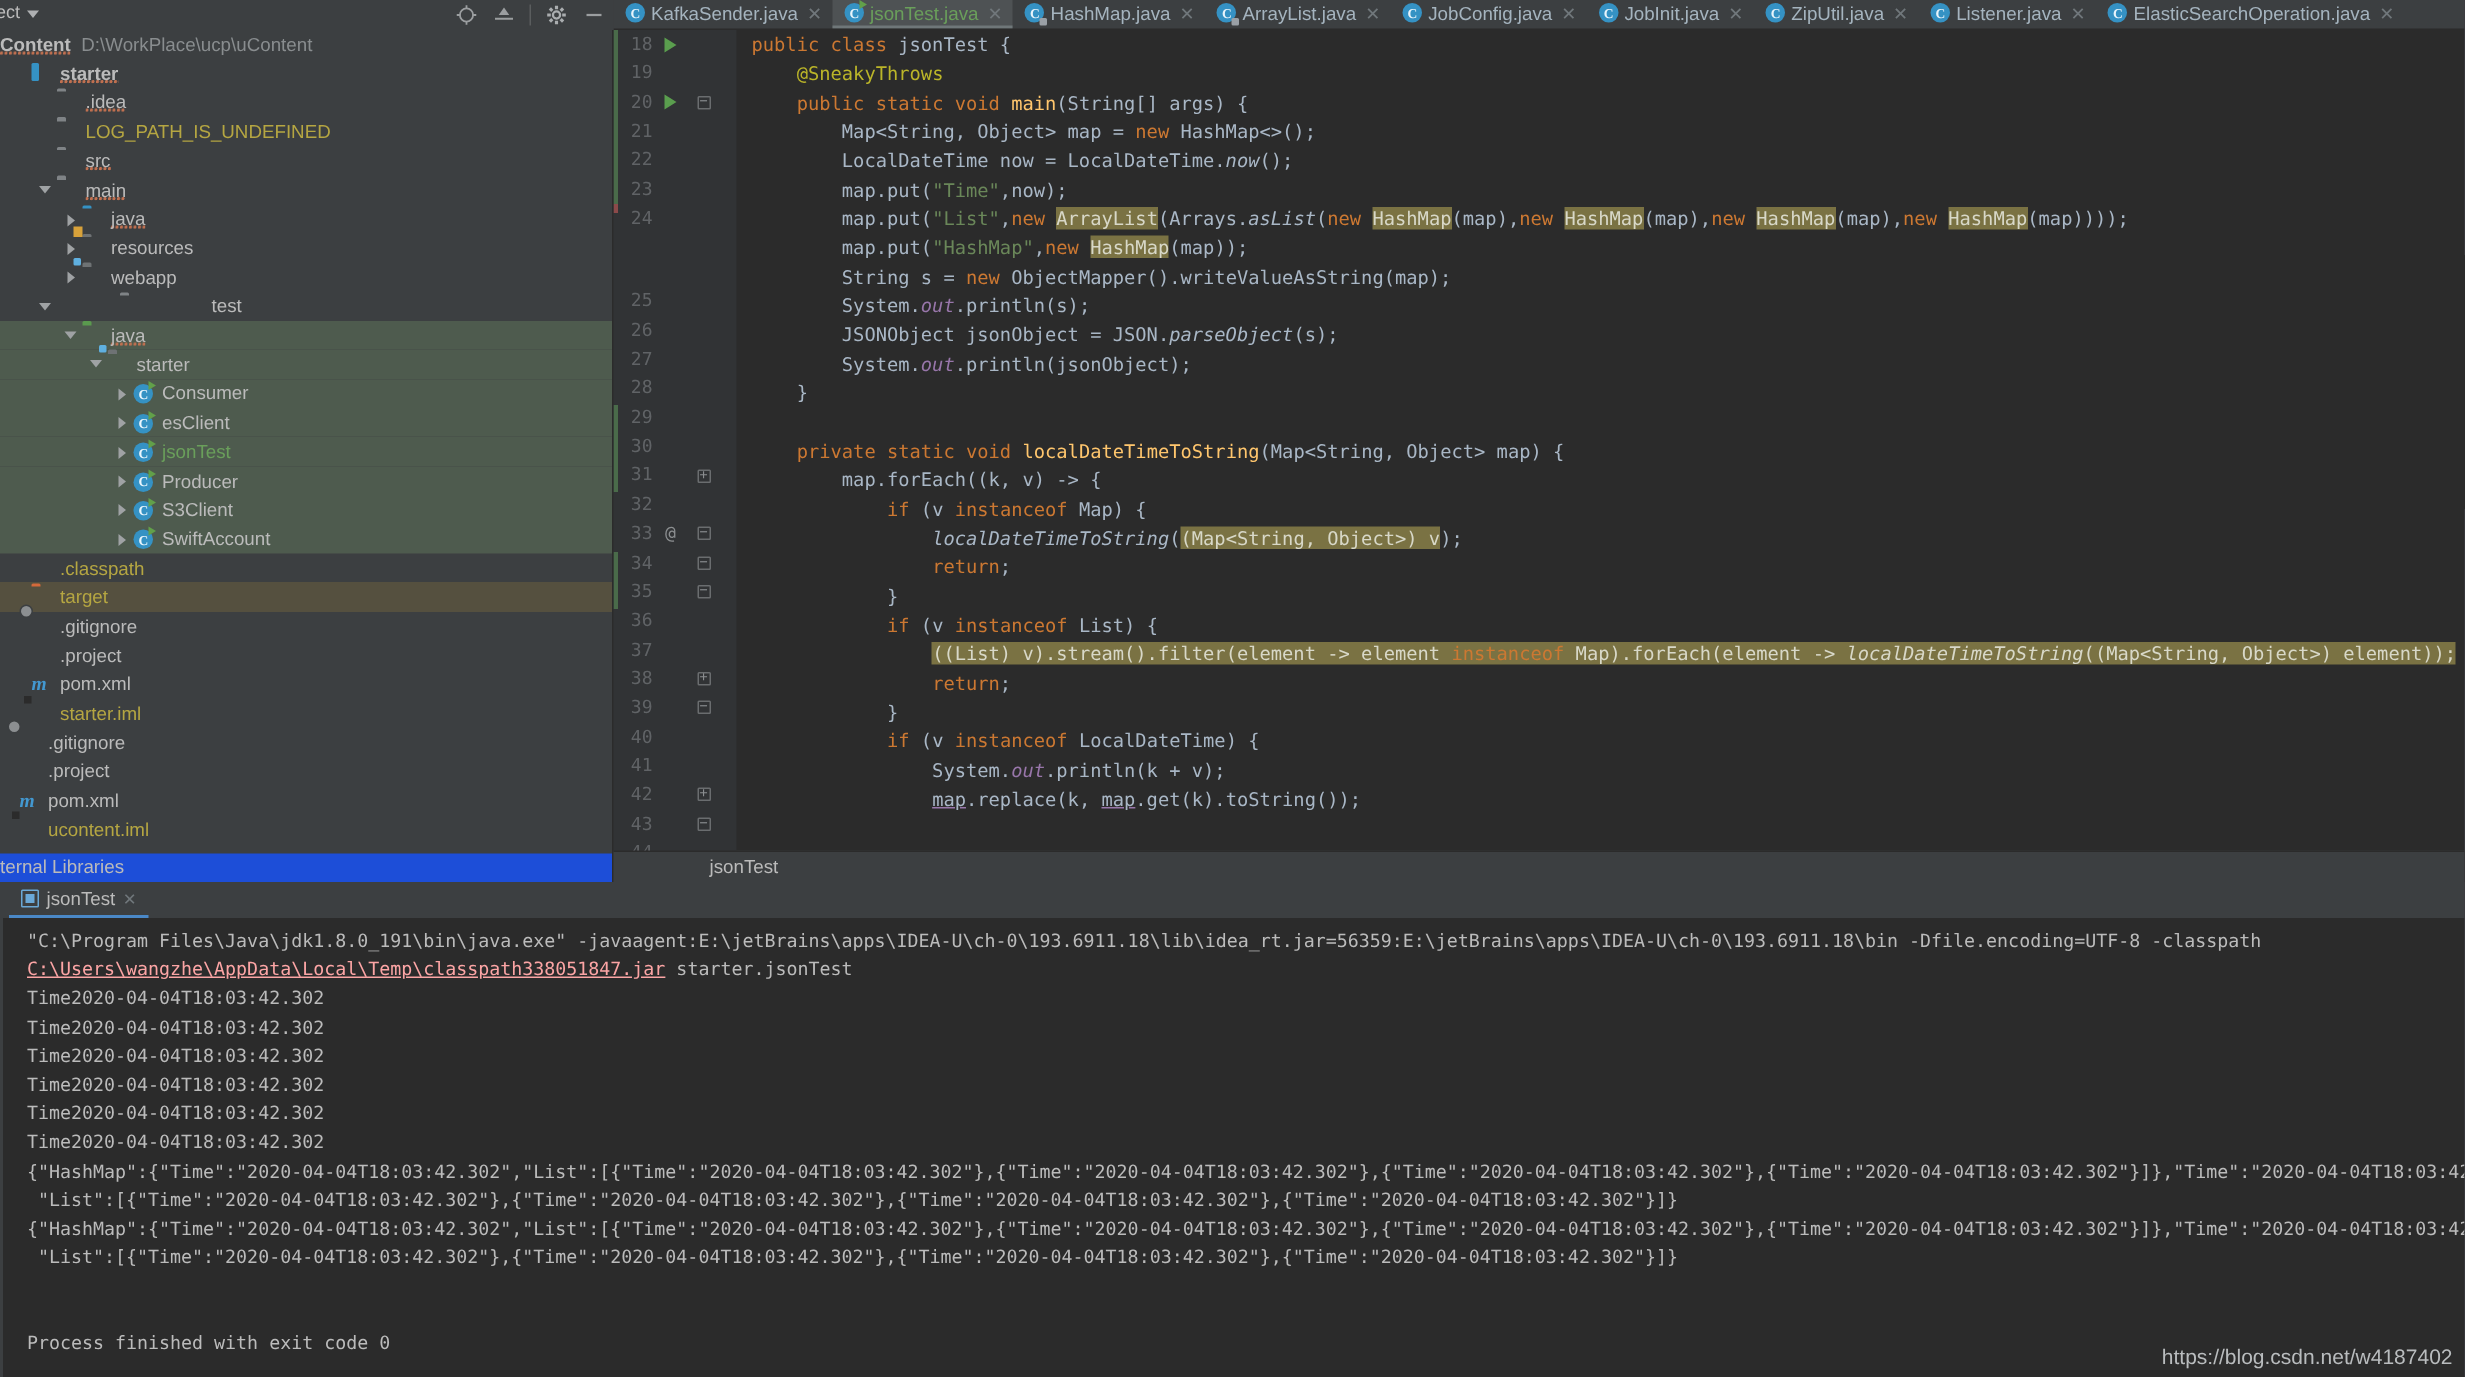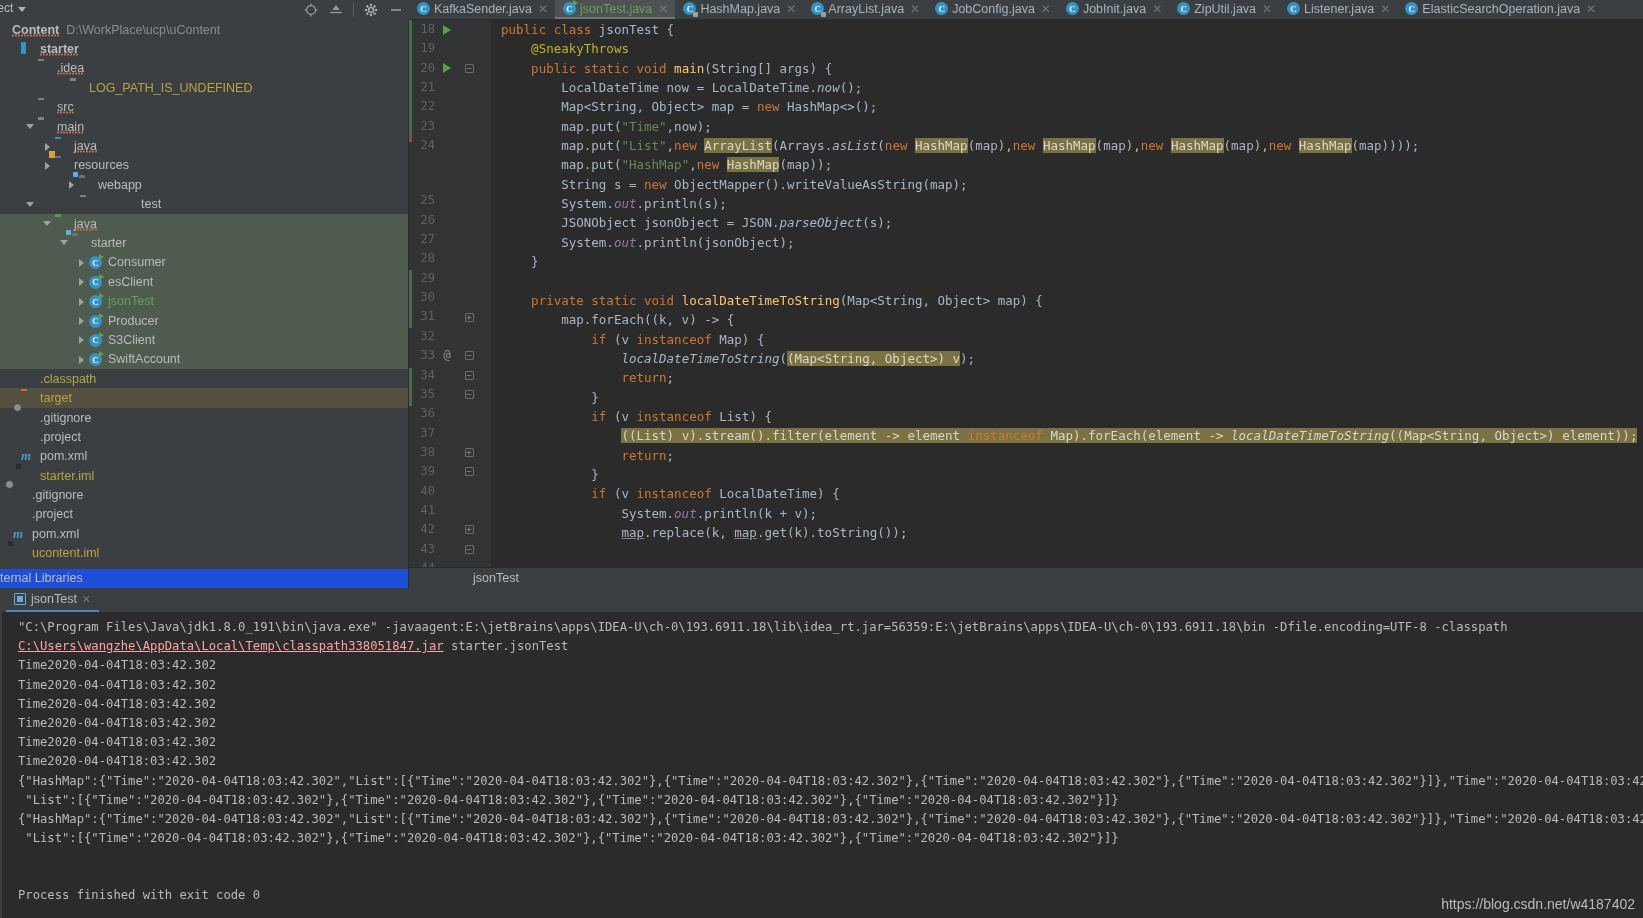--- a/index.html
+++ b/index.html
@@ -325,35 +325,35 @@
           <span class="tab-label">ElasticSearchOperation.java</span>
           <span class="tab-x">✕</span>
         </div>
       </div>
   </div>
 
   <div class="body-row">
 
     <div class="tree-pane">
       <div class="trow" style="padding-left:0px;">
-        <span class="tlabel bold squig" style="margin-left:12px;">Content</span>
+        <span class="tlabel bold squig" style="margin-left:0px;">Content</span>
         <span class="hdr-path">D:\WorkPlace\ucp\uContent</span>
       </div>
       <div class="tree-scroll" id="tree-rows">
           <div class="trow" style="padding-left: 8px;">
             <span class="twist none"></span>
             <span class="ticon"><span style="display:inline-block;width:5px;height:12px;background:#3592c4;border-radius:1px;"></span></span>
             <span class="tlabel bold squig">starter</span>
           </div>
           <div class="trow" style="padding-left: 25px;">
             <span class="twist none"></span>
             <span class="ticon"><span class="folder"></span></span>
             <span class="tlabel squig">.idea</span>
           </div>
-          <div class="trow" style="padding-left: 25px; margin-left: 32px;">
+          <div class="trow" style="padding-left: 25px;">
             <span class="twist none"></span>
             <span class="ticon"><span class="folder"></span></span>
             <span class="tlabel olive">LOG_PATH_IS_UNDEFINED</span>
           </div>
           <div class="trow" style="padding-left: 25px;">
             <span class="twist none"></span>
             <span class="ticon"><span class="folder"></span></span>
             <span class="tlabel squig">src</span>
           </div>
           <div class="trow" style="padding-left: 25px;">
@@ -364,21 +364,21 @@
           <div class="trow" style="padding-left: 42px;">
             <span class="twist closed"></span>
             <span class="ticon"><span class="folder blue"></span></span>
             <span class="tlabel squig">java</span>
           </div>
           <div class="trow" style="padding-left: 42px;">
             <span class="twist closed"></span>
             <span class="ticon"><span class="folder gray-dark"><span class="bars"></span></span></span>
             <span class="tlabel">resources</span>
           </div>
-          <div class="trow" style="padding-left: 66px; align-items: center;">
+          <div class="trow" style="padding-left: 42px; align-items: center;">
             <span class="twist closed"></span>
             <span class="ticon"><span class="folder gray-dark"><span class="dot"></span></span></span>
             <span class="tlabel">webapp</span>
           </div>
           <div class="trow" style="padding-left: 25px; gap: 42px;">
             <span class="twist open"></span>
             <span class="ticon"><span class="folder"></span></span>
             <span class="tlabel">test</span>
           </div>
           <div class="trow sel-green" style="padding-left: 42px;">
@@ -546,22 +546,22 @@
             <div class="ln" style="position: relative;">45</div>
             <div class="chg-bar green" style="top: 0px; height: 116px;"></div>
             <div class="chg-bar red" style="top: 116px; height: 6px;"></div>
             <div class="chg-bar green" style="top: 250px; height: 58px;"></div>
             <div class="chg-bar green" style="top: 348px; height: 38px;"></div>
           </div>
         <div class="code-lines" id="code-lines">
             <div class="cl"><span class="kw">public class</span> jsonTest {</div>
             <div class="cl">    <span class="ann">@SneakyThrows</span></div>
             <div class="cl">    <span class="kw">public static void</span> <span class="meth">main</span>(String[] args) {</div>
+            <div class="cl">        Map&lt;String, Object&gt; map = <span class="kw">new</span> HashMap&lt;&gt;();</div>
             <div class="cl">        LocalDateTime now = LocalDateTime.<span class="italic">now</span>();</div>
-            <div class="cl">        Map&lt;String, Object&gt; map = <span class="kw">new</span> HashMap&lt;&gt;();</div>
             <div class="cl">        map.put(<span class="str">"Time"</span>,now);</div>
             <div class="cl">        map.put(<span class="str">"List"</span>,<span class="kw">new</span> <span class="hl">ArrayList</span>(Arrays.<span class="italic">asList</span>(<span class="kw">new</span> <span class="hl">HashMap</span>(map),<span class="kw">new</span> <span class="hl">HashMap</span>(map),<span class="kw">new</span> <span class="hl">HashMap</span>(map),<span class="kw">new</span> <span class="hl">HashMap</span>(map))));</div>
             <div class="cl">        map.put(<span class="str">"HashMap"</span>,<span class="kw">new</span> <span class="hl">HashMap</span>(map));</div>
             <div class="cl">        String s = <span class="kw">new</span> ObjectMapper().writeValueAsString(map);</div>
             <div class="cl">        System.<span class="fld">out</span>.println(s);</div>
             <div class="cl">        JSONObject jsonObject = JSON.<span class="italic">parseObject</span>(s);</div>
             <div class="cl">        System.<span class="fld">out</span>.println(jsonObject);</div>
             <div class="cl">    }</div>
             <div class="cl">&nbsp;</div>
             <div class="cl">    <span class="kw">private static void</span> <span class="meth">localDateTimeToString</span>(Map&lt;String, Object&gt; map) {</div>

